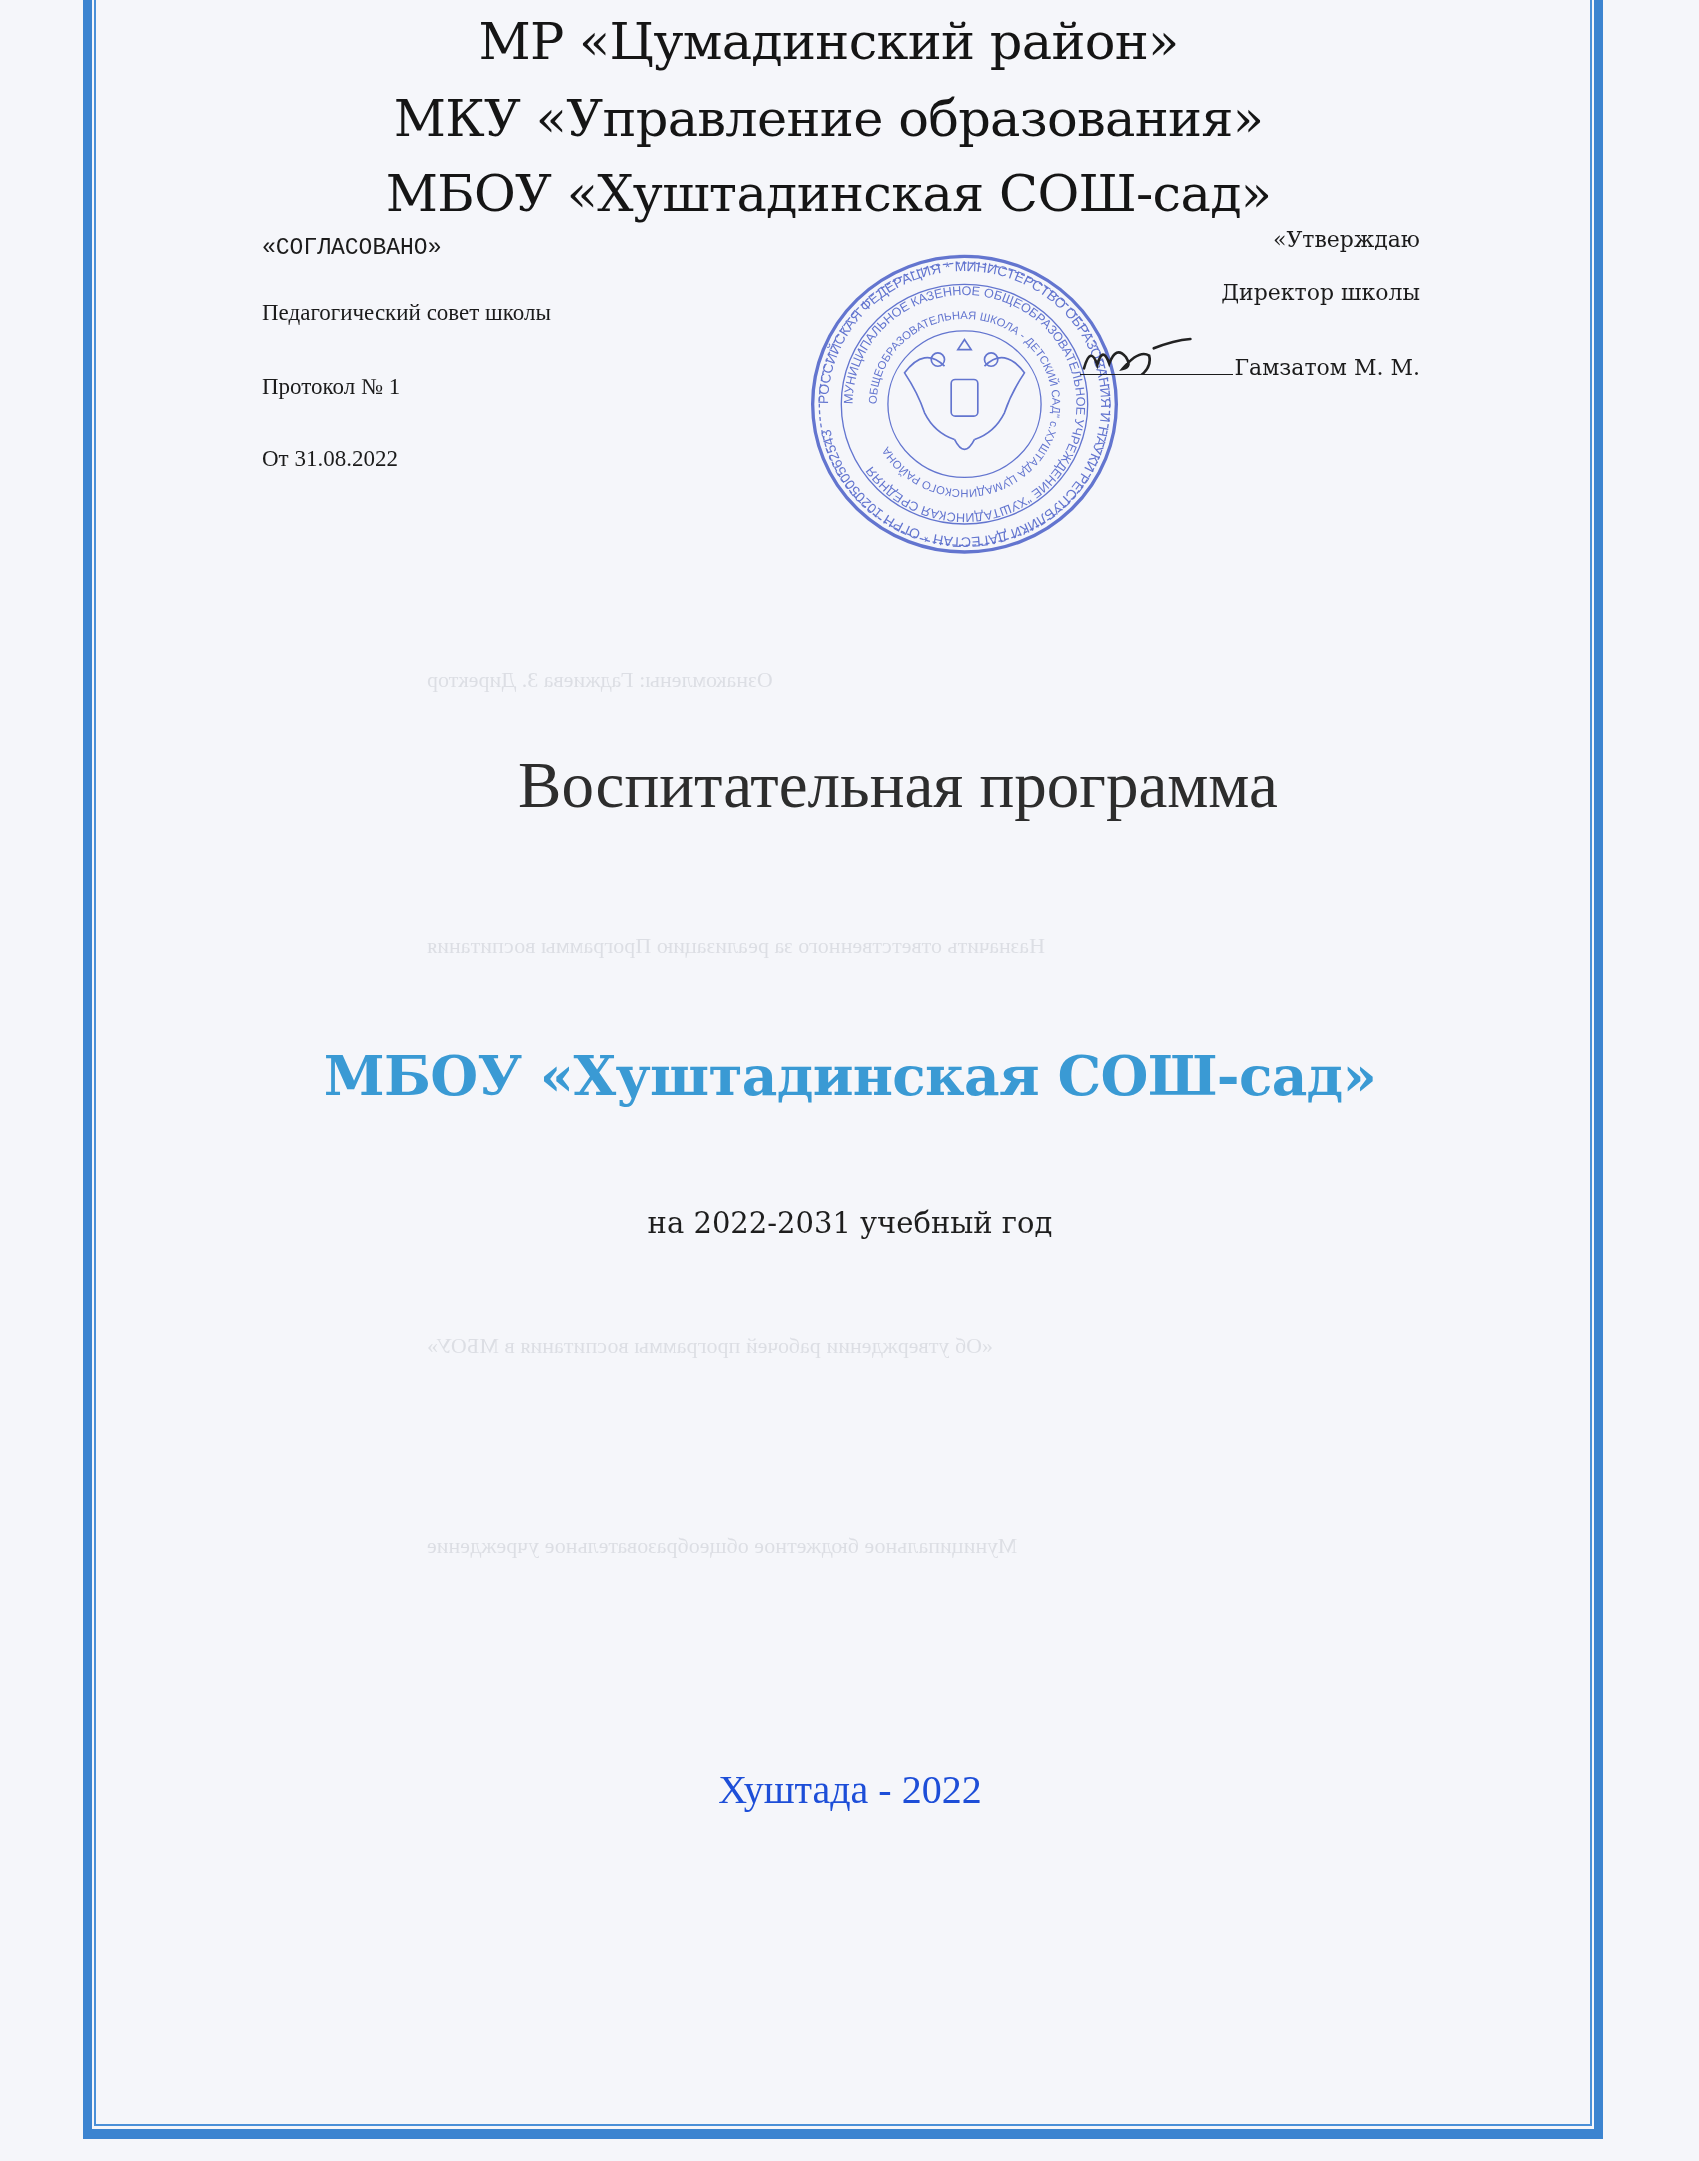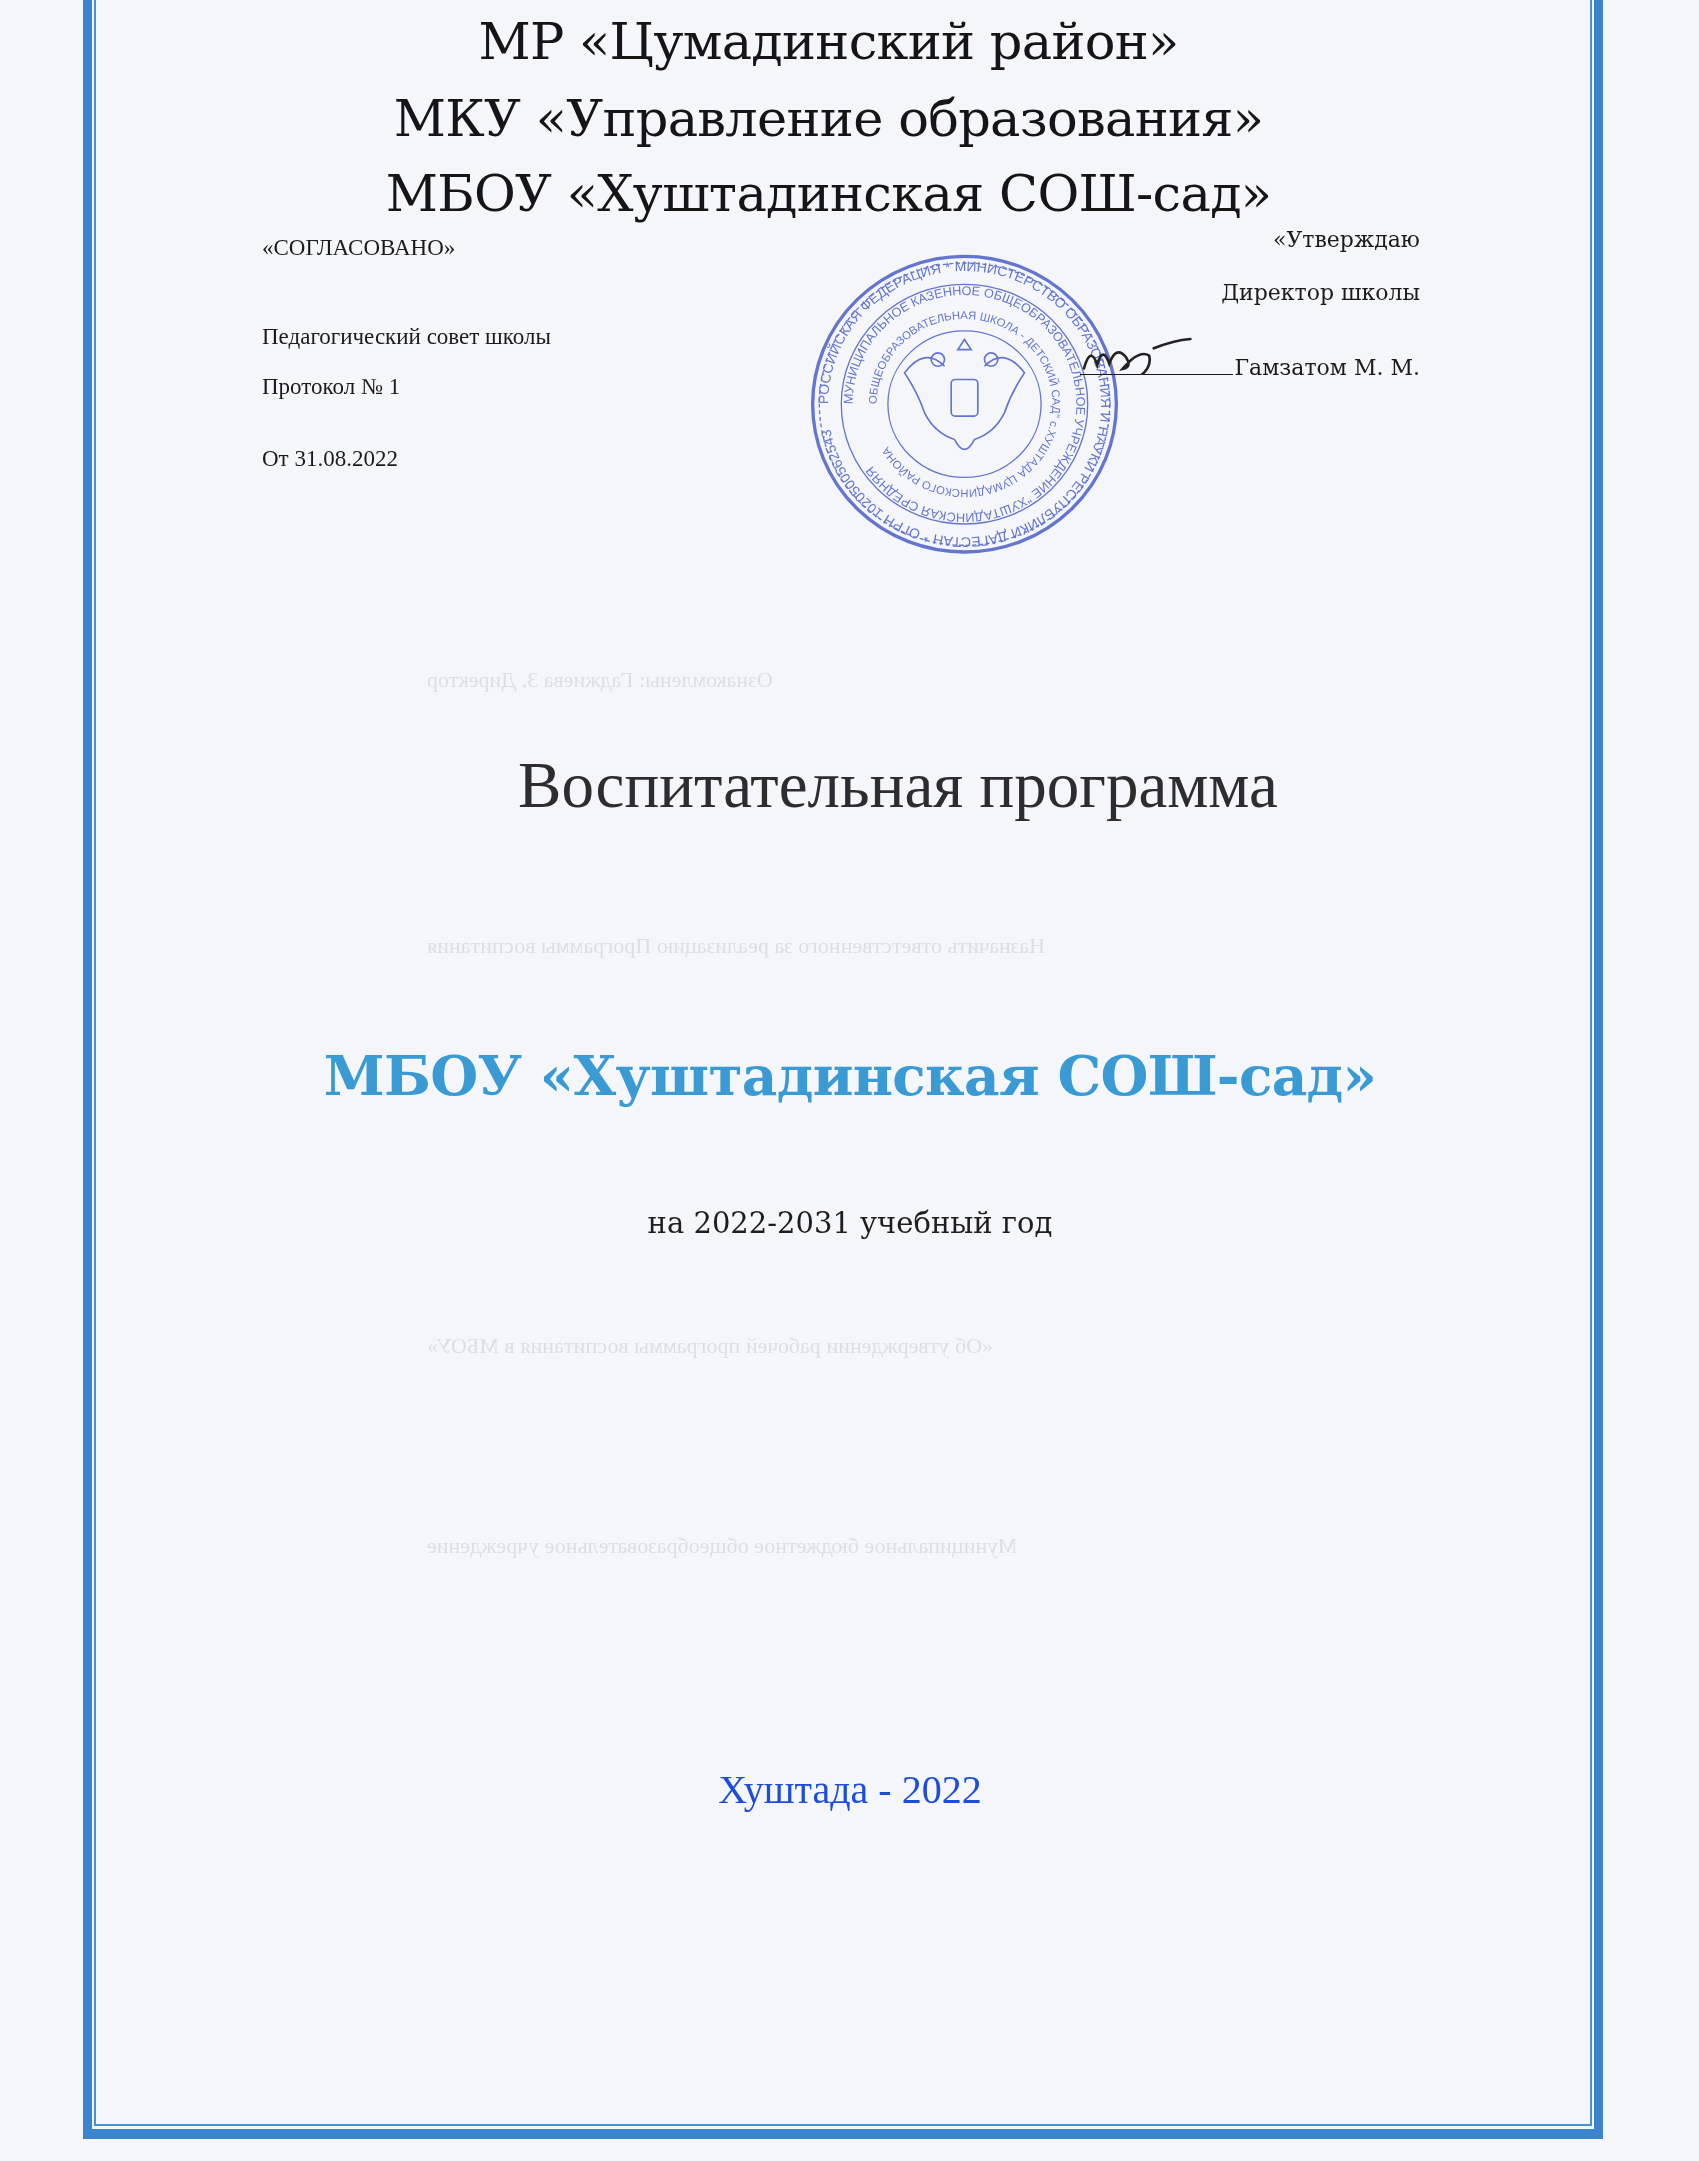--- a/index.html
+++ b/index.html
@@ -19,22 +19,22 @@
   .frame-thin-bottom { position: absolute; left: 94px; top: 2124px; width: 1498px; height: 2px; background: #4a90d8; }
 
   .hdr { position: absolute; left: 0; width: 1657px; text-align: center;
          font-family: "DejaVu Serif", serif; font-size: 51px; color: #151515; letter-spacing: -0.7px; }
   .hdr-1 { top: 12px; }
   .hdr-2 { top: 89px; }
   .hdr-3 { top: 164px; }
 
   .left-block { position: absolute; left: 262px; top: 235px; font-size: 23px; color: #1b1b1b; }
   .left-block div { position: absolute; left: 0; white-space: nowrap; }
-  .lb-1 { top: 0; }
-  .lb-2 { top: 65px; margin-top: 24px; }
+  .lb-1 { top: 0; font-family: Liberation Mono, monospace; }
+  .lb-2 { top: 65px; }
   .lb-3 { top: 139px; }
   .lb-4 { top: 211px; }
 
   .right-block { position: absolute; right: 280px; top: 227px; font-family: "DejaVu Serif", serif; font-size: 22px; text-align: right; color: #1b1b1b; }
   .right-block div { position: absolute; right: 0; white-space: nowrap; }
   .rb-1 { top: 0; }
   .rb-2 { top: 53px; }
   .rb-3 { top: 127px; }
   .sign-line { display: inline-block; width: 153px; border-bottom: 1.3px solid #1b1b1b; margin-right: 1.3px; vertical-align: baseline; position: relative; height: 20px; }
   .sig { position: absolute; left: -6.7px; top: -18.7px; width: 133px; height: 40px; }

